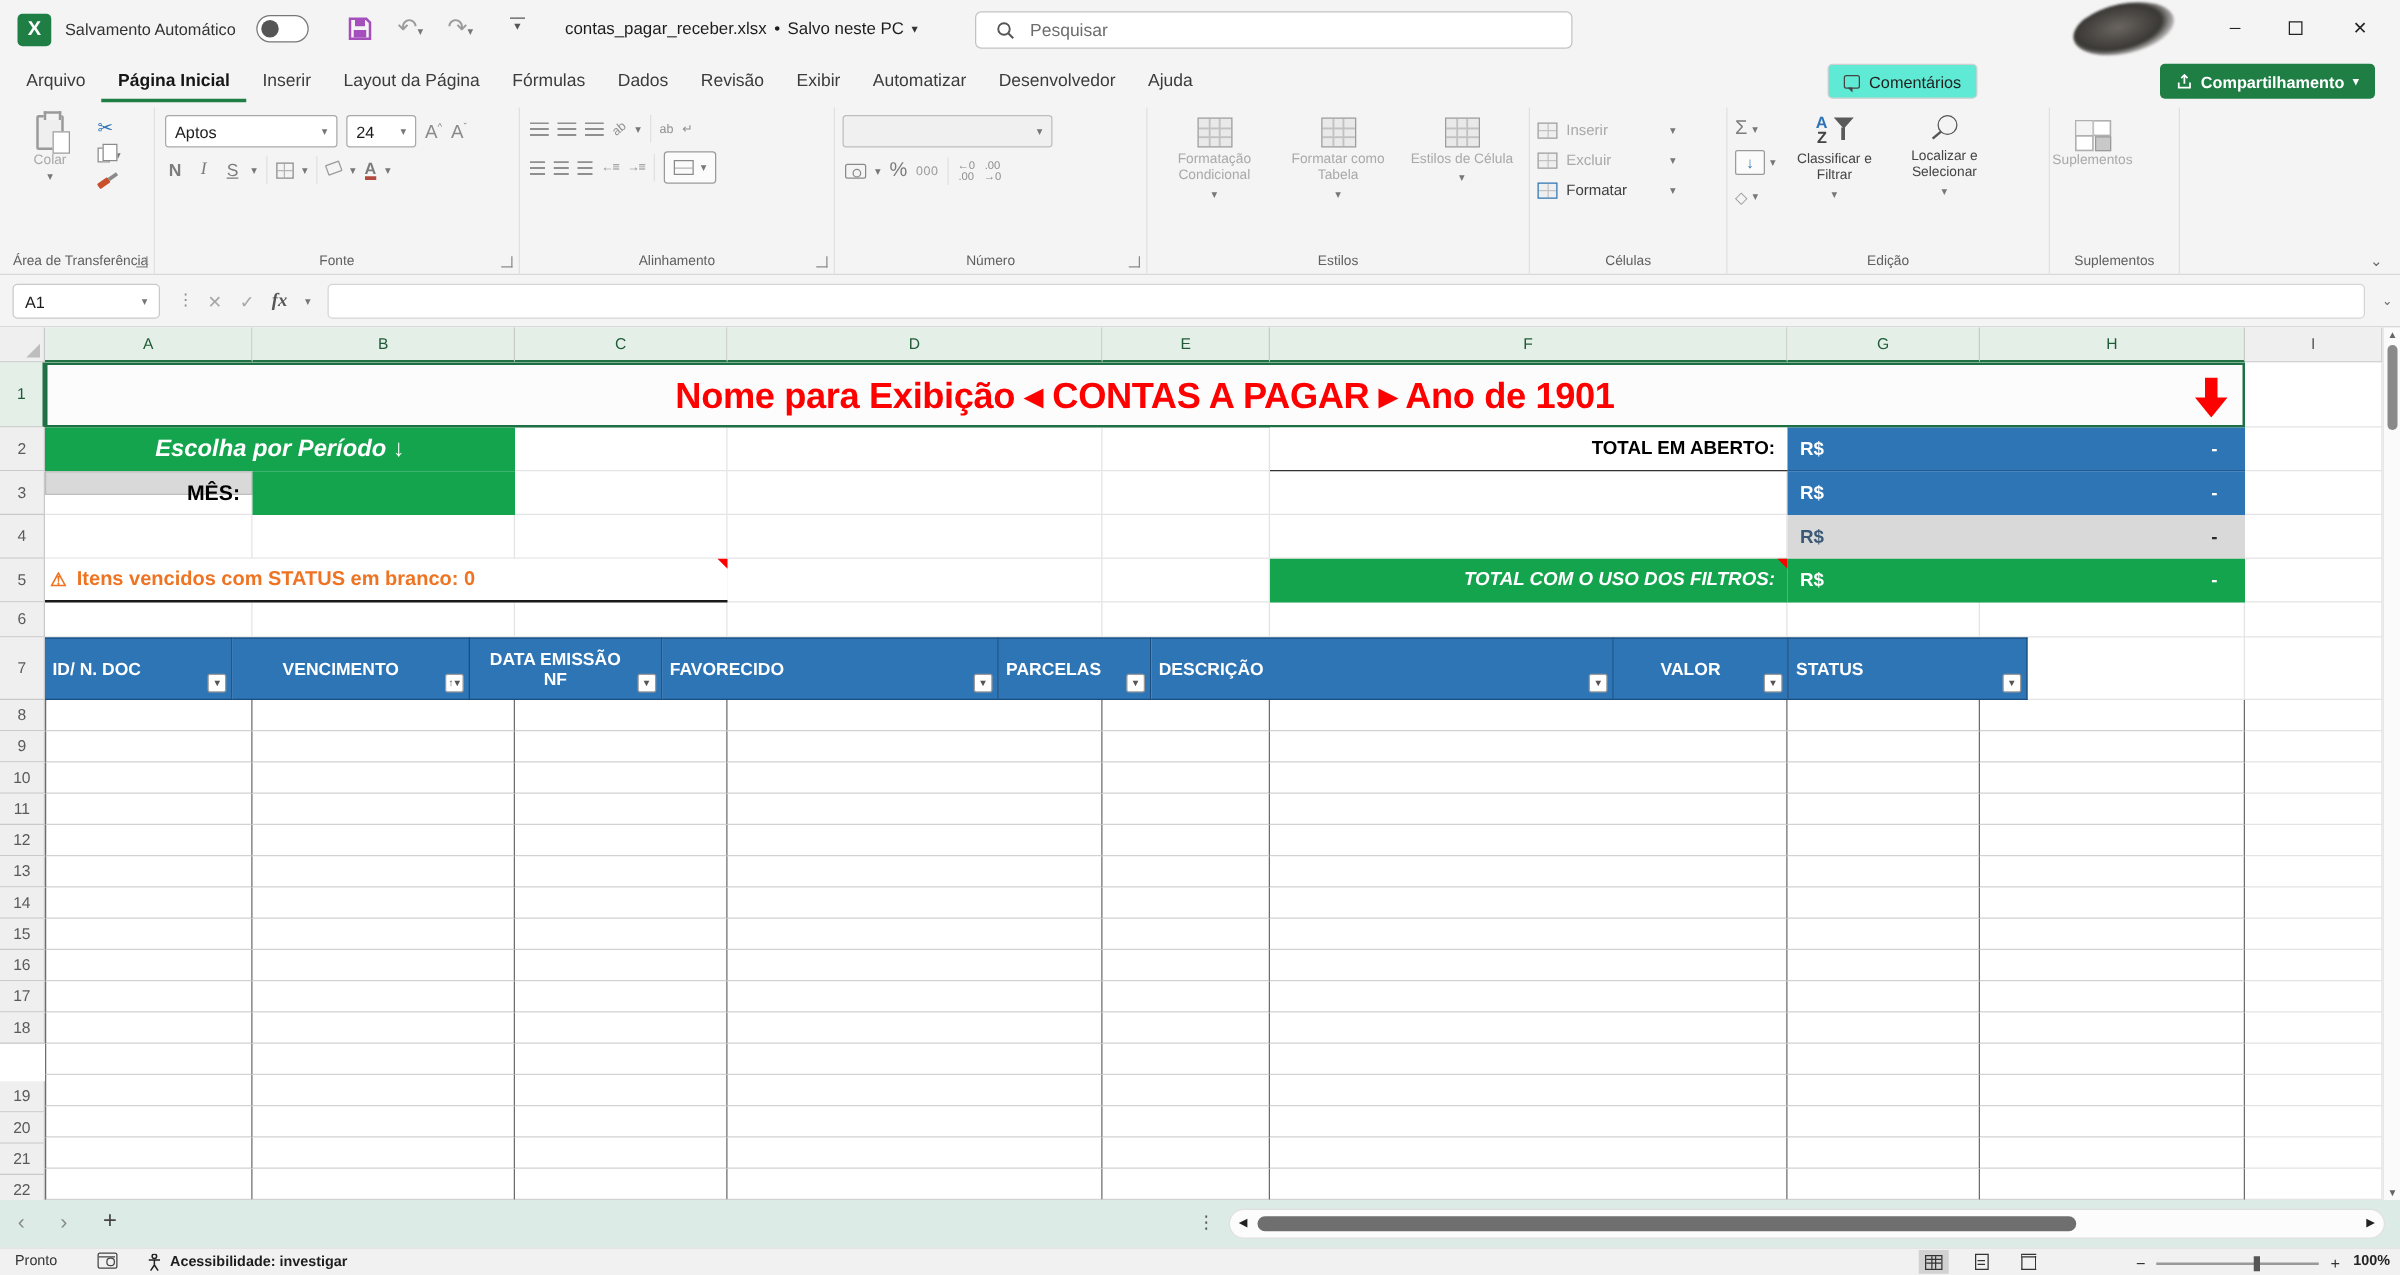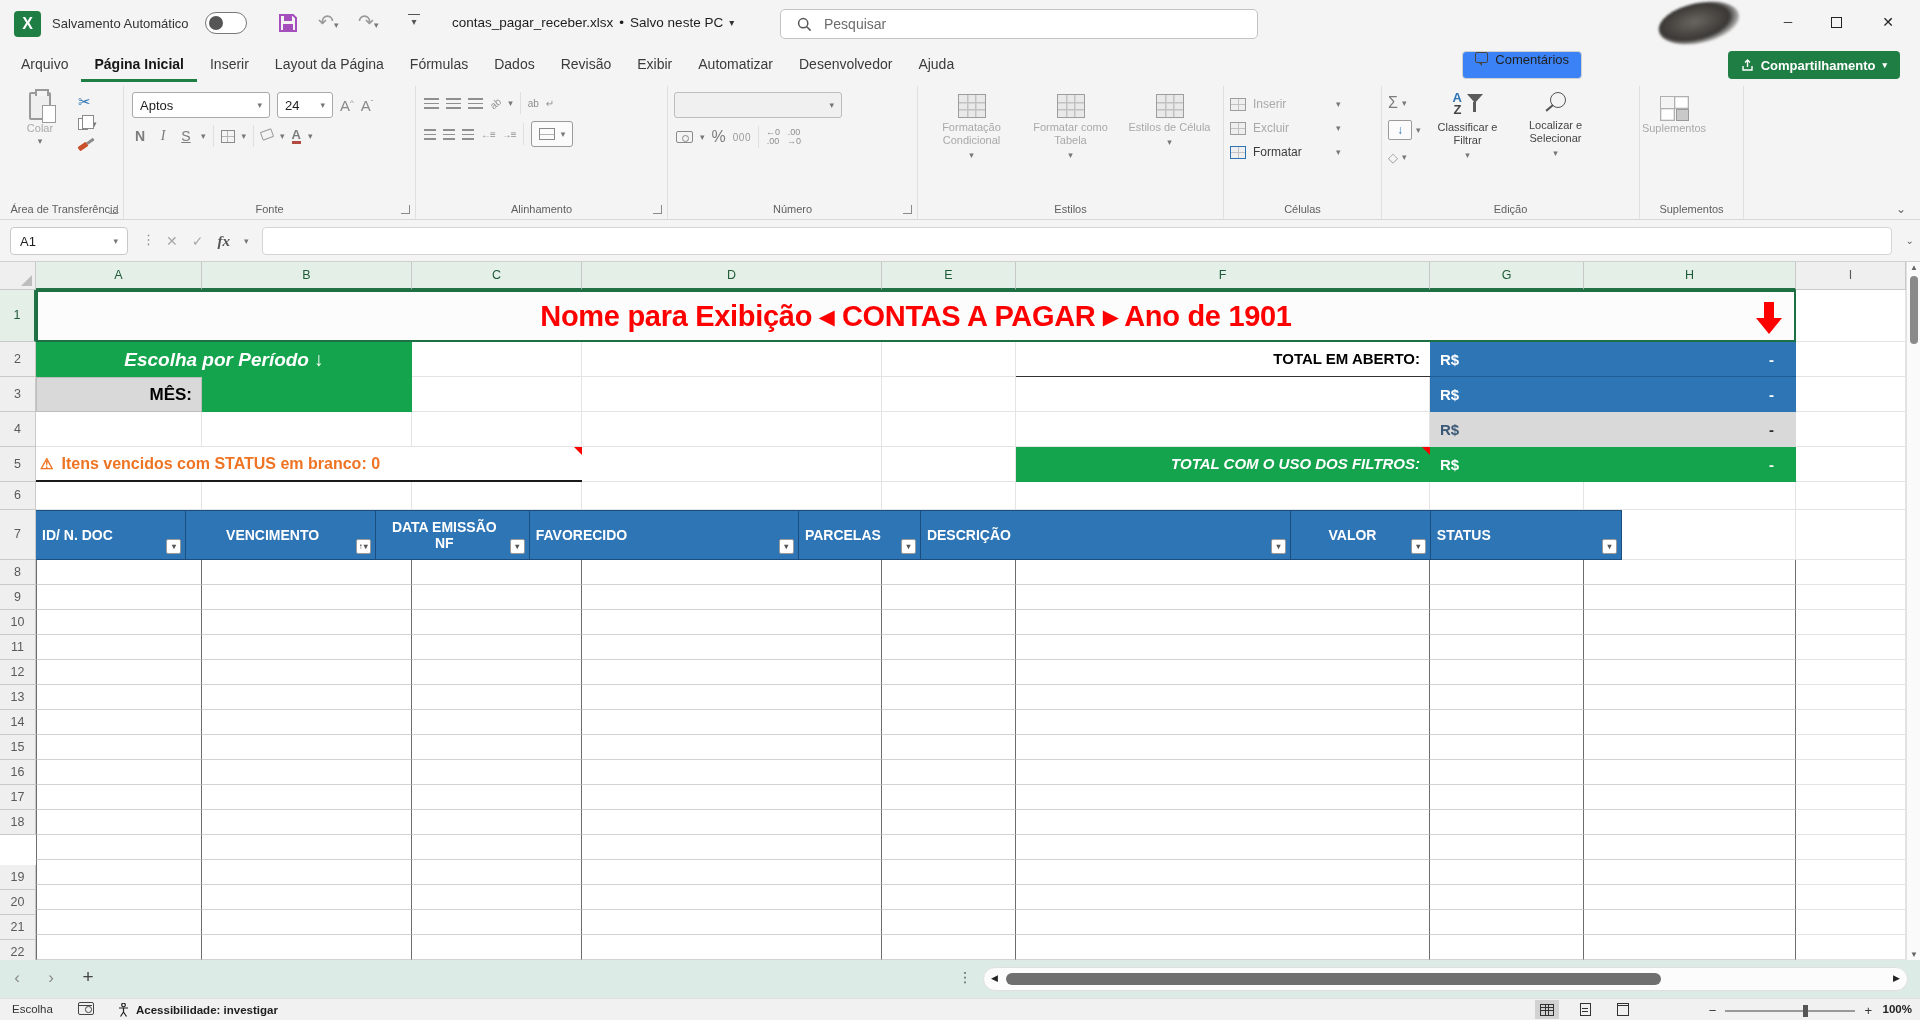--- a/index.html
+++ b/index.html
@@ -30,22 +30,22 @@
   .wbtn { position:absolute; top:0; width:48px; height:44px; text-align:center; color:#222; }
   .wmin { left:1764px; } .wmin::after { content:"─"; font-size:12px; line-height:44px; }
   .wmax { left:1812px; } .wmax i { display:inline-block; margin-top:17px; width:11px; height:11px; border:1.2px solid #222; }
   .wclose { left:1864px; } .wclose::after { content:"✕"; font-size:14px; line-height:44px; }
 
   
   .ribbontabs { position:absolute; left:0; top:48px; width:1920px; height:34px; background:#f4f4f4; }
   #rtabs { display:flex; height:34px; padding-left:8px; }
   .rtab { padding:0 13px; line-height:32px; font-size:14px; color:#3b3b3b; white-space:nowrap; }
   .rtab.active { font-weight:bold; color:#161616; border-bottom:3px solid #1E7E44; }
-  .comments-btn { position:absolute; right:338px; top:3px; height:28px; background:#3b82f6; border:1px solid #d0d0d0;
-    border-radius:4px; display:flex; align-items:flex-start; gap:7px; padding:0 12px; font-size:13px; color:#222; }
+  .comments-btn { position:absolute; right:338px; top:3px; height:28px; background:#5eead4; border:1px solid #d0d0d0;
+    border-radius:4px; display:flex; align-items:center; gap:7px; padding:0 12px; font-size:13px; color:#222; }
   .i-comment { width:13px; height:11px; border:1.3px solid #444; border-radius:2px; position:relative; }
   .i-comment::after { content:""; position:absolute; left:2px; bottom:-4px; border-left:4px solid transparent;
     border-right:0 solid transparent; border-top:4px solid #444; }
   .share-btn { position:absolute; right:20px; top:3px; height:28px; background:#1E7E44; border-radius:4px;
     display:flex; align-items:center; gap:7px; padding:0 13px; font-size:13px; color:#fff; font-weight:600; }
   .share-btn .chev { color:#fff; }
 
   
   .ribbon { position:absolute; left:0; top:82px; width:1920px; height:138px; background:#f4f4f4;
     border-bottom:1px solid #d8d8d8; display:flex; padding:4px 0 0 6px; }
@@ -181,21 +181,21 @@
   .gcell { border-right:1px solid #e4e4e4; border-bottom:1px solid #e4e4e4; }
   .trow .gcell.tv { border-right:1px solid #6d6d6d; border-bottom:1px solid #d2d2d2; }
   .trow .gcell:first-child { border-left:1px solid #6d6d6d; }
   .ov { position:absolute; }
   .ov-title { left:0; top:0; width:1760px; height:52px; background:#fcfcfc; border:2px solid #1d7044;
     display:flex; align-items:center; justify-content:center; color:#ff0000; font-weight:bold; font-size:29px;
     letter-spacing:-0.3px; }
   .ov-title .redarrow { position:absolute; right:12px; top:10px; }
   .ov-period { left:0; top:52px; width:376px; height:35px; background:#14a44d; color:#fff; font-weight:bold;
     font-style:italic; font-size:19px; display:flex; align-items:center; justify-content:center; }
-  .ov-mes { left:0; top:87px; width:166px; height:35px; background:#d9d9d9; color:#000; font-weight:bold;
+  .ov-mes { left:0; top:87px; width:166px; height:19px; background:#d9d9d9; color:#000; font-weight:bold;
     font-size:17px; text-align:right; line-height:34px; padding-right:9px; border:1px solid #bdbdbd; }
   .ov-mesval { left:166px; top:87px; width:210px; height:35px; background:#14a44d; }
   .ov-warn { left:0; top:157px; width:546px; height:35px; background:#fff; border-bottom:2px solid #1a1a1a;
     color:#ee7423; font-weight:bold; font-size:16px; display:flex; align-items:center; gap:8px; padding-left:4px; }
   .ov-warn .wicon { font-size:15px; }
   .cmark { position:absolute; top:0; right:0; border-left:8px solid transparent; border-top:8px solid #ff0000; }
   .tlabel { left:980px; width:414px; height:35px; background:#fff; color:#000; font-weight:bold; font-size:15px;
     text-align:right; line-height:34px; padding-right:10px; }
   .tl2 { top:52px; border-bottom:1.5px solid #333; }
   .tl3 { top:87px; border-bottom:1.5px solid #333; }
@@ -924,21 +924,21 @@
   <span class="addsheet">+</span>
   <span class="tdots">⋮</span>
   <div class="hscroll">
     <span class="la">◀</span>
     <div class="thumb"></div>
     <span class="ra">▶</span>
   </div>
 </div>
 
 <div class="statusbar">
-  <span class="sb-ready">Escolha</span>
+  <span class="sb-ready">Pronto</span>
   <span class="sb-macro"></span>
   <div class="sb-access">
     <svg width="11" height="14" viewBox="0 0 11 14">
         <circle cx="5.5" cy="2" r="1.8" fill="none" stroke="#222" stroke-width="1.2"></circle>
         <path d="M1 5 h9 M5.5 5 v4 M5.5 9 L2.5 13.5 M5.5 9 L8.5 13.5" fill="none" stroke="#222" stroke-width="1.2"></path>
       </svg>
     <span>Acessibilidade: investigar</span>
   </div>
   <div class="viewbtns">
     <span class="vb on">

